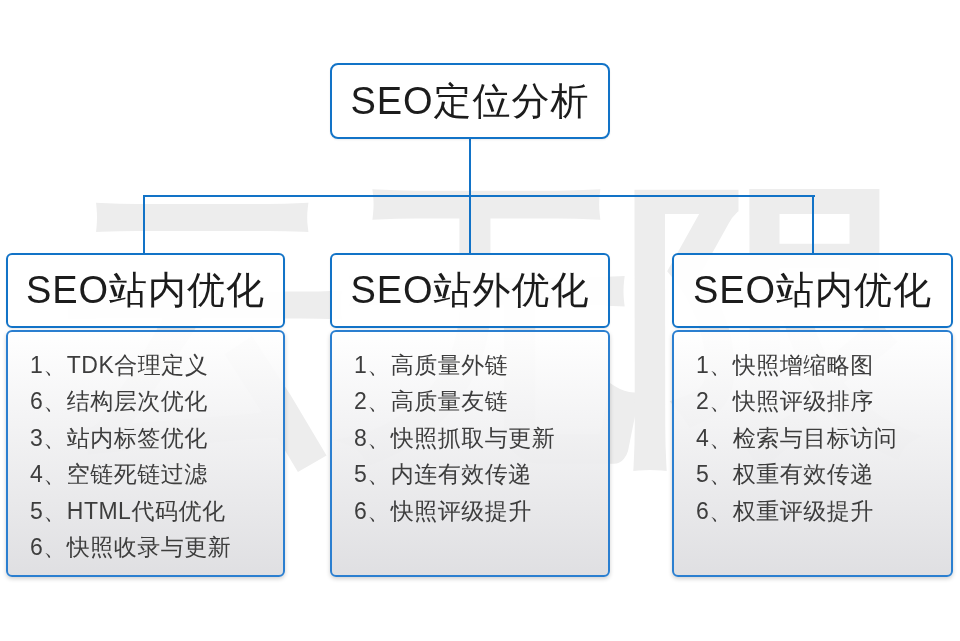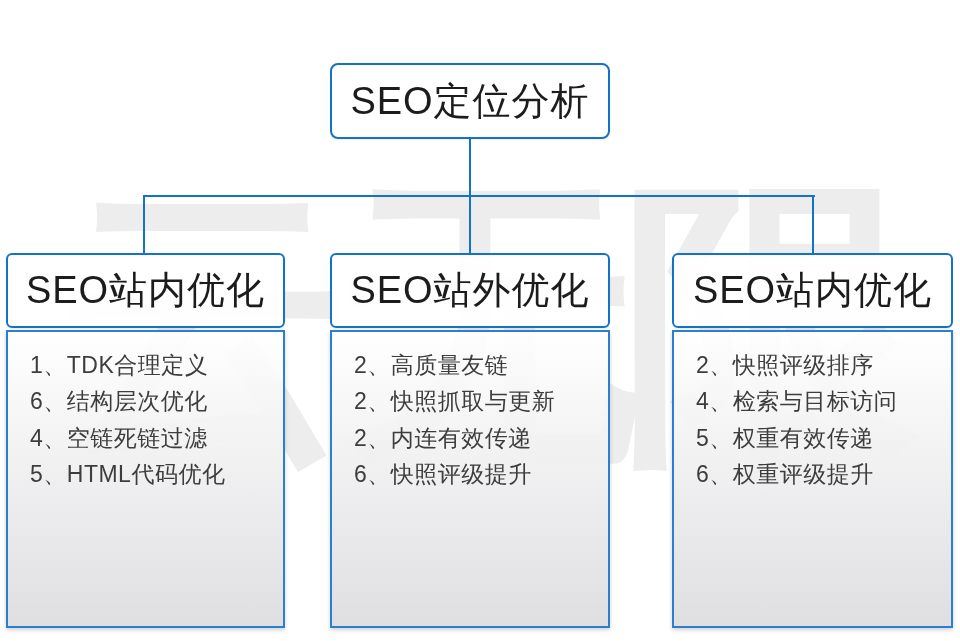--- a/index.html
+++ b/index.html
@@ -72,24 +72,24 @@
     border-radius: 6px;
     box-shadow: 0 1px 2px rgba(0,0,0,0.08);
   }
   .header-left  { left: 6px;   width: 279px; }
   .header-mid   { left: 330px; width: 280px; }
   .header-right { left: 672px; width: 281px; }
 
   .list-box {
     position: absolute;
     top: 330px;
-    height: 298px;
+    height: 247px;
     box-sizing: border-box;
     border: 2px solid #2b7fd0;
-    border-radius: 0;
+    border-radius: 6px;
     background: linear-gradient(to bottom, rgba(255,255,255,0.90), rgba(222,222,225,0.96));
     box-shadow: 0 2px 4px rgba(0,0,0,0.18);
     padding: 15px 16px 0 22px;
     z-index: 2;
   }
   .list-left  { left: 6px;   width: 279px; }
   .list-mid   { left: 330px; width: 280px; }
   .list-right { left: 672px; width: 281px; }
 
   .list-item {
@@ -124,31 +124,35 @@
   <div class="node header-node header-mid">
     <span class="node-title">SEO站外优化</span>
   </div>
   <div class="node header-node header-right">
     <span class="node-title">SEO站内优化</span>
   </div>
 
   <div class="list-box list-left">
     <div class="list-item">1、TDK合理定义</div>
     <div class="list-item">6、结构层次优化</div>
+    <div class="list-item">3、站内标签优化</div>
     <div class="list-item">4、空链死链过滤</div>
     <div class="list-item">5、HTML代码优化</div>
+    <div class="list-item">6、快照收录与更新</div>
   </div>
 
   <div class="list-box list-mid">
+    <div class="list-item">1、高质量外链</div>
     <div class="list-item">2、高质量友链</div>
-    <div class="list-item">2、快照抓取与更新</div>
-    <div class="list-item">2、内连有效传递</div>
+    <div class="list-item">8、快照抓取与更新</div>
+    <div class="list-item">5、内连有效传递</div>
     <div class="list-item">6、快照评级提升</div>
   </div>
 
   <div class="list-box list-right">
+    <div class="list-item">1、快照增缩略图</div>
     <div class="list-item">2、快照评级排序</div>
     <div class="list-item">4、检索与目标访问</div>
     <div class="list-item">5、权重有效传递</div>
     <div class="list-item">6、权重评级提升</div>
   </div>
 
 </div>
 
 </body></html>

